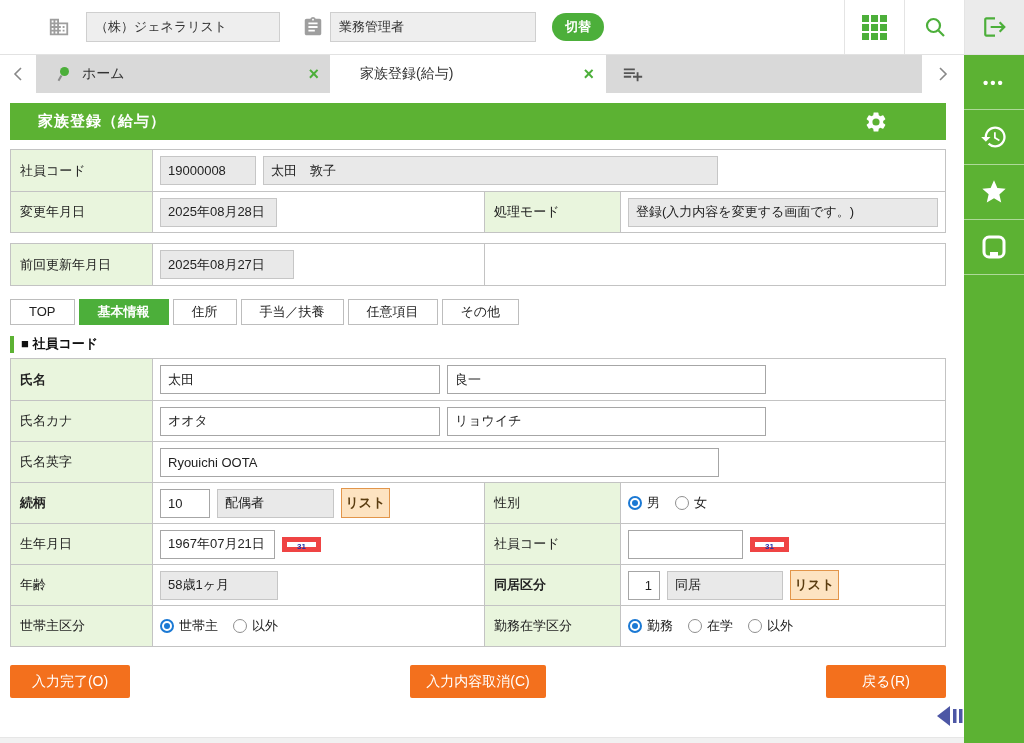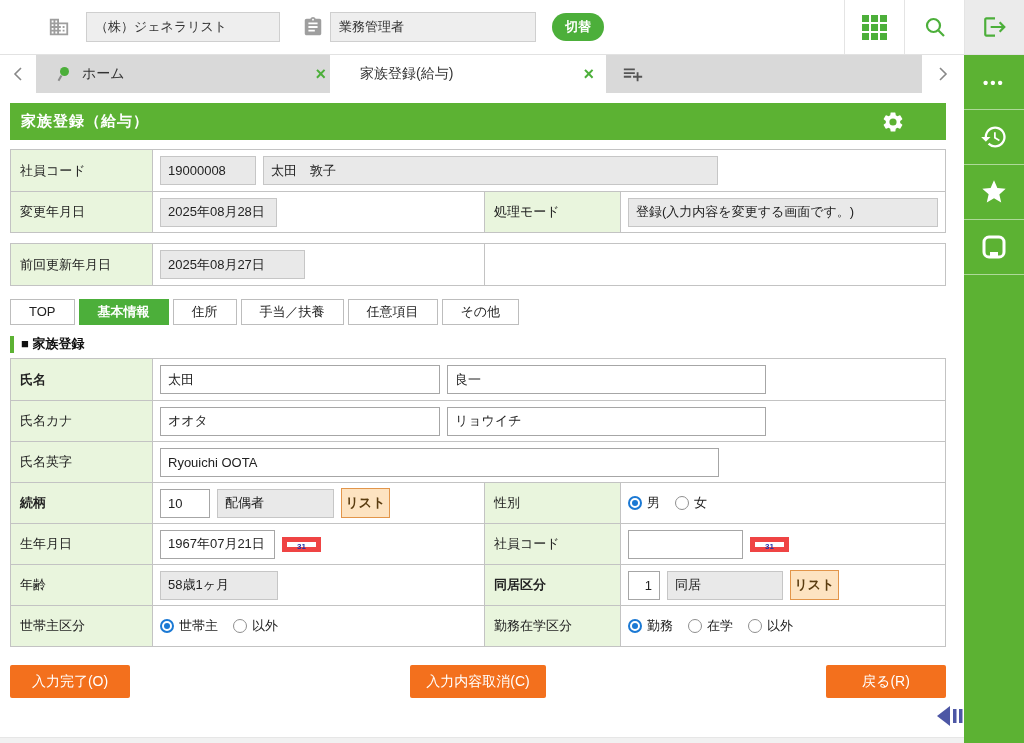--- a/index.html
+++ b/index.html
@@ -21,47 +21,47 @@
   .body-row { display:flex; height:688px; }
   .content-col { width:964px; display:flex; flex-direction:column; position:relative; overflow:hidden; }
   .sidebar { width:60px; background:#5cb233; display:flex; flex-direction:column; }
   .side-btn { height:55px; display:flex; align-items:center; justify-content:center; border-bottom:1px solid rgba(255,255,255,.5); cursor:pointer; }
   .dots { color:#fff; font-weight:bold; font-size:15px; letter-spacing:2px; }
 
   
   .tabbar { height:38px; background:#fff; display:flex; align-items:stretch; }
   .tab-scroll { width:36px; display:flex; align-items:center; justify-content:center; background:#fff; cursor:pointer; }
   .tab { display:flex; align-items:center; font-size:14px; color:#333; cursor:pointer; }
-  .tab.home { width:294px; background:#d9d9d9; padding:0 4px 0 22px; }
+  .tab.home { width:294px; background:#d9d9d9; padding:0 11px 0 22px; }
   .tab.active { width:276px; background:#fff; padding:0 12px 0 30px; }
   .tab .x { margin-left:auto; color:#4caf3a; font-size:18px; font-weight:bold; line-height:1; cursor:pointer; }
   .tab-filler { flex:1; background:#d9d9d9; display:flex; align-items:center; padding-left:16px; }
   .pin { position:relative; width:12px; height:14px; margin-right:12px; }
   .pin::before { content:""; position:absolute; top:0; left:2px; width:9px; height:9px; border-radius:50%; background:#4caf3a; }
   .pin::after { content:""; position:absolute; left:1px; top:8px; width:1.5px; height:6px; background:#8a8a8a; transform:rotate(30deg); }
 
   
   .content { flex:1; background:#fff; padding:10px 18px 0 10px; position:relative; }
-  .page-header { height:37px; background:#5cb233; display:flex; align-items:center; padding:0 11px; margin-bottom:9px; }
+  .page-header { height:37px; background:#5cb233; display:flex; align-items:center; padding:0 28px; margin-bottom:9px; }
   .page-title { color:#fff; font-weight:bold; font-size:15px; letter-spacing:1px; }
   .gear-btn { margin-left:auto; margin-right:30px; width:24px; height:24px; cursor:pointer; }
 
   .ftable { border:1px solid #c3c3c3; background:#fff; }
   .ftable + .ftable { margin-top:10px; }
   .frow { display:flex; height:41px; }
   .frow + .frow { border-top:1px solid #c3c3c3; }
   .flabel { width:142px; flex:0 0 auto; background:#e9f5dd; display:flex; align-items:center; padding-left:9px; font-size:13px; border-right:1px solid #c3c3c3; }
   .flabel.mid { width:137px; border-left:1px solid #c3c3c3; }
   .flabel.bold { font-weight:bold; }
   .fcell { flex:1; display:flex; align-items:center; padding:0 7px; gap:7px; min-width:0; }
   .fcell.half { flex:0 0 331px; }
 
   .inp { height:29px; border:1px solid #a6a6a6; background:#fff; font-size:13px; padding:0 7px; color:#222; font-family:inherit; }
   .inp.ro { background:#e9e9e9; border-color:#c6c6c6; }
-  .w88{width:96px} .w117{width:117px} .w455{width:455px} .w318{width:318px} .w145{width:145px}
+  .w88{width:96px} .w117{width:117px} .w455{width:455px} .w318{width:318px} .w145{width:134px}
   .w280{width:280px} .w277{width:319px} .w559{width:559px} .w50{width:50px} .w115{width:115px}
   .w118{width:118px} .w32{width:32px; text-align:right} .w116{width:116px}
 
   .list-btn { width:49px; height:30px; background:#fde3c1; border:1px solid #e2954a; color:#5a3c10; font-weight:bold; font-size:13px; font-family:inherit; cursor:pointer; }
 
   .cal { width:39px; height:15px; border:5px solid #ef4444; background:#fff; cursor:pointer; flex:0 0 auto; }
   .cal .cal-top { height:4px; background:#b03a2e; }
   .cal .cal-num { font-size:8px; line-height:9px; text-align:center; color:#2233aa; font-weight:bold; }
 
   .seg-tabs { display:flex; gap:4px; margin:13px 0 0 0; }
@@ -200,21 +200,21 @@
         <button class="seg">TOP</button>
         <button class="seg active">基本情報</button>
         <button class="seg">住所</button>
         <button class="seg">手当／扶養</button>
         <button class="seg">任意項目</button>
         <button class="seg">その他</button>
       </div>
 
       <div class="sec-h">
         <span class="sec-bar"></span>
-        <span class="sec-title">■ 家族登録</span>
+        <span class="sec-title">■ 社員コード</span>
       </div>
 
       <div class="ftable">
 
         <div class="frow">
           <div class="flabel bold">氏名</div>
           <div class="fcell">
             <input class="inp w280" value="太田" style="">
             <input class="inp w277" value="良一" style="">
           </div>

